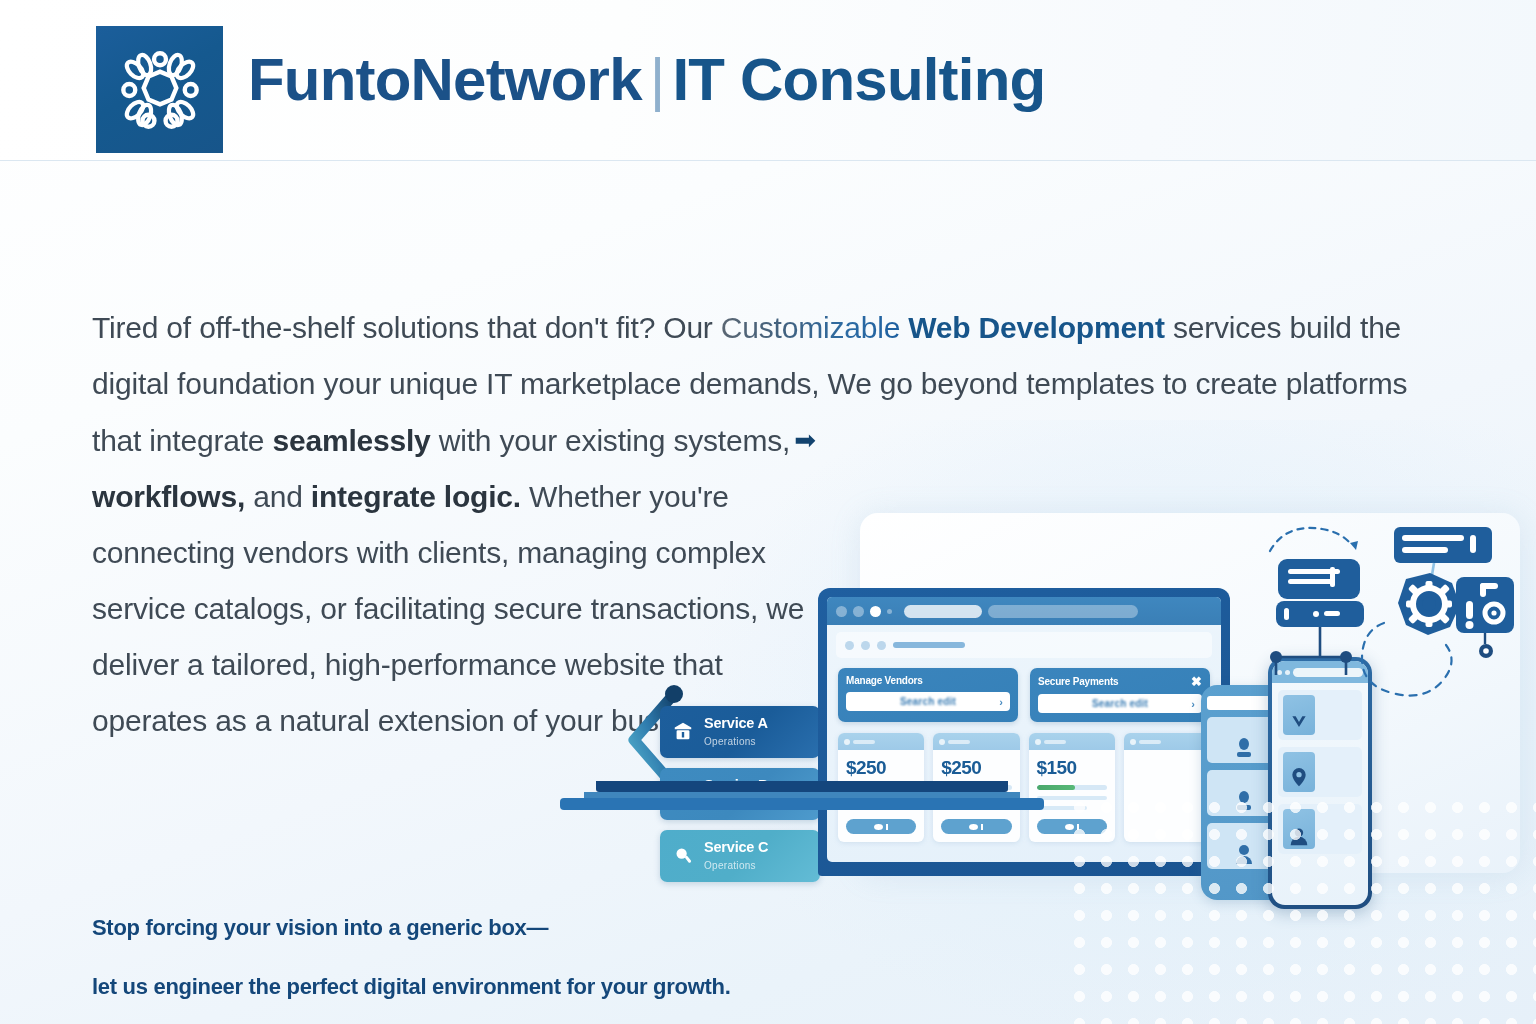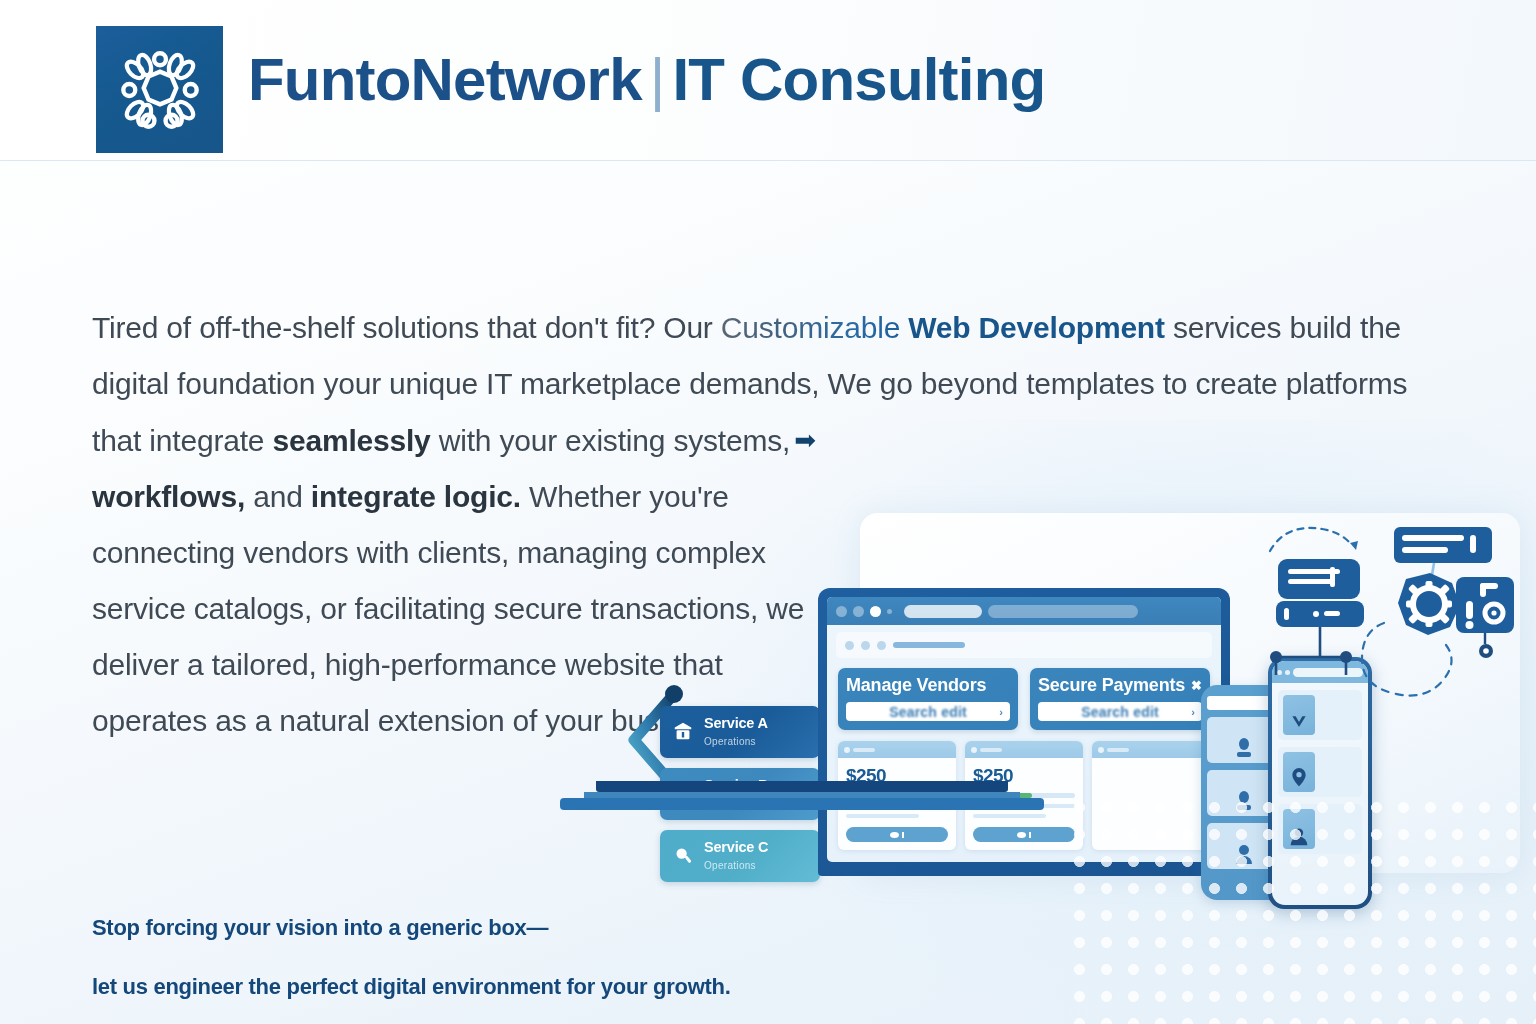--- a/index.html
+++ b/index.html
@@ -205,28 +205,28 @@
 
   .panel-row{ display:flex; gap:12px; padding:10px 11px 0 11px; }
   .panel{
     flex:1;
     background:linear-gradient(160deg,#3b85bd 0%,#3580b8 100%);
     border-radius:7px;
     padding:7px 8px 9px 8px;
     box-shadow:0 2px 5px rgba(40,90,130,.18);
   }
   .panel-head{ display:flex; align-items:center; justify-content:space-between; }
-  .panel-title{ color:#fff; font-size:18px; font-weight:700; letter-spacing:-0.2px; }
+  .panel-title{ color:#fff; font-size:10px; font-weight:700; letter-spacing:-0.2px; }
   .panel-x{ color:#fff; font-size:13px; font-weight:900; line-height:1; }
   .panel-input{
     margin-top:6px; height:19px; background:#fff; border-radius:4px;
     display:flex; align-items:center; justify-content:center; position:relative;
   }
   .panel-input span{
-    font-size:14px; color:#3b7db4; font-weight:700; filter:blur(0.8px); letter-spacing:.2px;
+    font-size:10px; color:#3b7db4; font-weight:700; filter:blur(0.8px); letter-spacing:.2px;
   }
   .panel-input .chev{
     position:absolute; right:7px; color:#4a8cc0; font-size:11px; filter:none;
   }
 
   .cards-row{ display:flex; gap:9px; padding:11px 11px 0 11px; }
   .pcard{
     flex:1;
     background:#fdfeff;
     border-radius:6px;
@@ -501,20 +501,38 @@
                   <i></i>
                   <u></u>
                 </div>
             </div>
           </div>
           <div class="pcard">
             <div class="pcard-top">
                 <i></i>
                 <u></u>
               </div>
+            <div class="pcard-body">
+              <div class="price">$150</div>
+              <div class="prog">
+                  <i style="width:55%"></i>
+                </div>
+              <div class="ln"></div>
+              <div class="ln s"></div>
+              <div class="pbtn">
+                  <i></i>
+                  <u></u>
+                </div>
+            </div>
+          </div>
+          <div class="pcard">
+            <div class="pcard-top">
+                <i></i>
+                <u></u>
+              </div>
           </div>
         </div>
 
       </div>
     </div>
 
     <div class="laptop-base">
       <span class="b1"></span>
         <span class="b2"></span>
         <span class="b3"></span>

